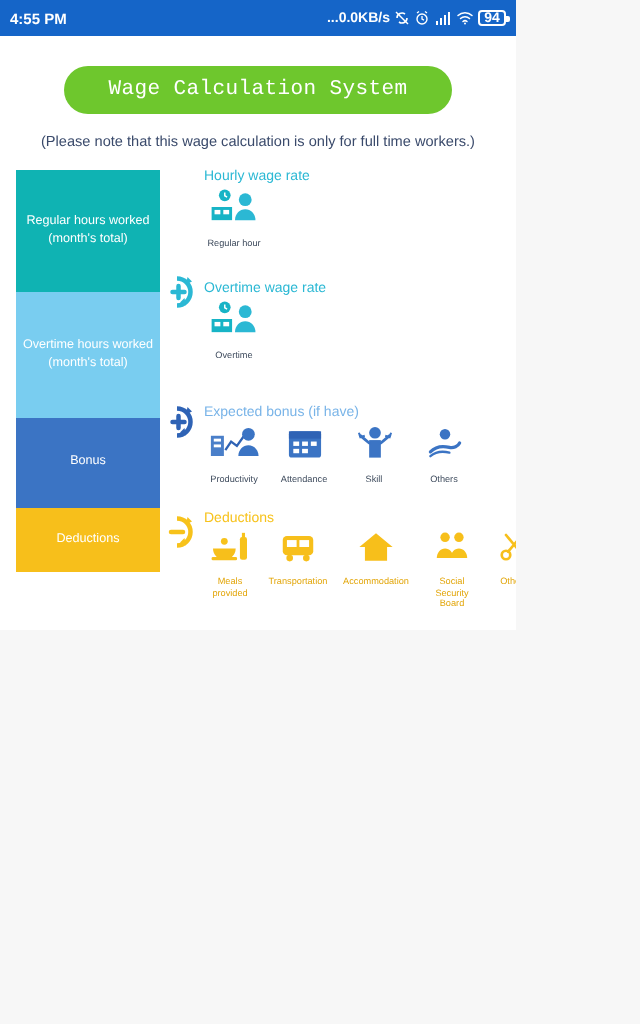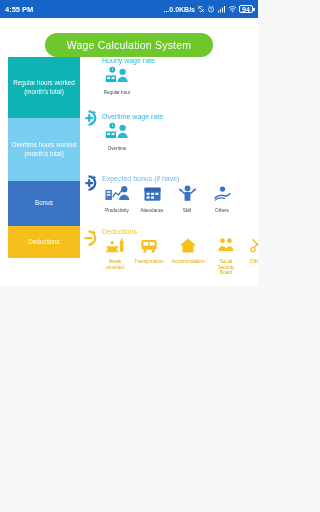--- a/index.html
+++ b/index.html
@@ -38,21 +38,21 @@
   .hamburger { width: 16px; display: flex; flex-direction: column; gap: 3px; cursor: pointer; }
   .hamburger i { display: block; height: 2px; background: #fff; border-radius: 1px; }
   .app-title { font-size: 13px; margin-left: 14px; flex: 1; letter-spacing: .2px; }
   .search-ic { width: 18px; height: 18px; cursor: pointer; }
 
   
   .card { background: #fff; padding: 10px 0 6px; }
   .wage-btn {
     display: block; margin: 5px auto 0; background: #6ec72d; color: #fff;
     border: none; border-radius: 14px; padding: 6px 22px; font-size: 10.5px;
-    cursor: pointer; letter-spacing: .2px;
+    cursor: pointer; letter-spacing: .2px; font-family: Liberation Mono, monospace;
   }
   .note {
     text-align: center; font-size: 7.3px; color: #3a4a6b;
     margin: 9px 4px 10px;
   }
 
   
   .diagram { display: flex; padding: 0 6px 4px 8px; }
   .blocks { width: 72px; flex: none; }
   .blk {
@@ -125,20 +125,21 @@
       </svg>
       <span class="batt">
         <span>94</span>
       </span>
     </div>
   </div>
 
 
   <div class="card">
     <button class="wage-btn">Wage Calculation System</button>
+    <div class="note">(Please note that this wage calculation is only for full time workers.)</div>
 
     <div class="diagram">
 
       <div class="blocks">
         <div class="blk regular">
           <span style="white-space:pre-line">Regular hours worked
 (month's total)</span>
         </div>
         <div class="blk overtime">
           <span style="white-space:pre-line">Overtime hours worked

